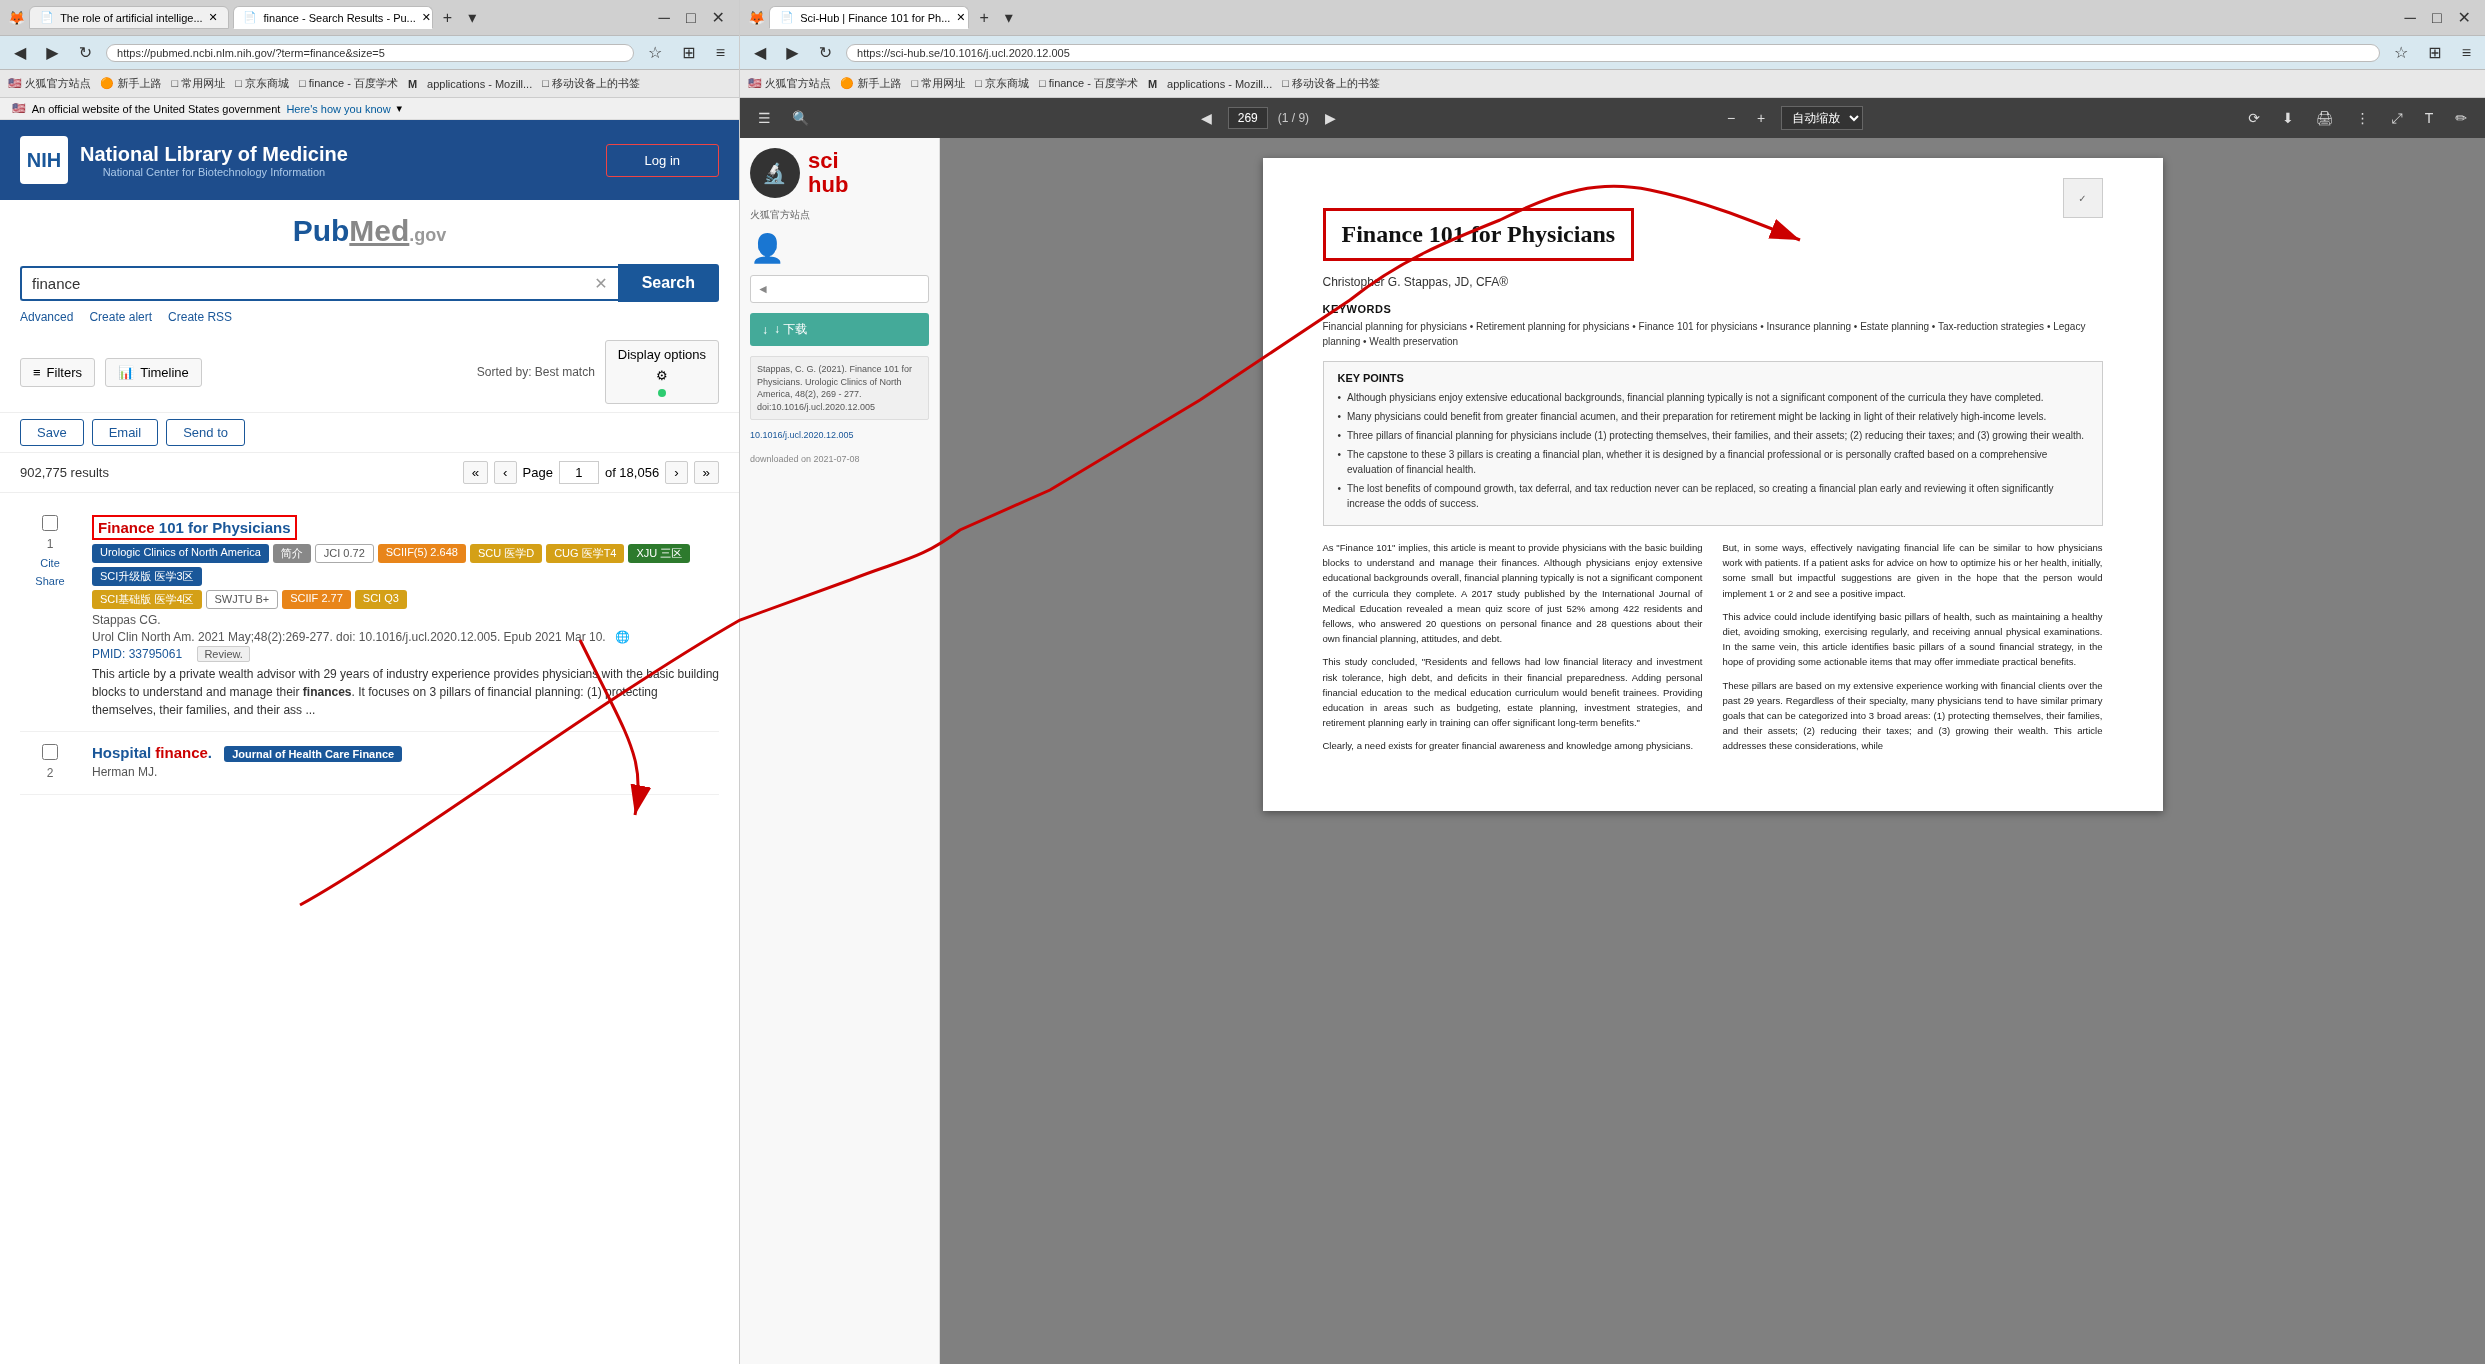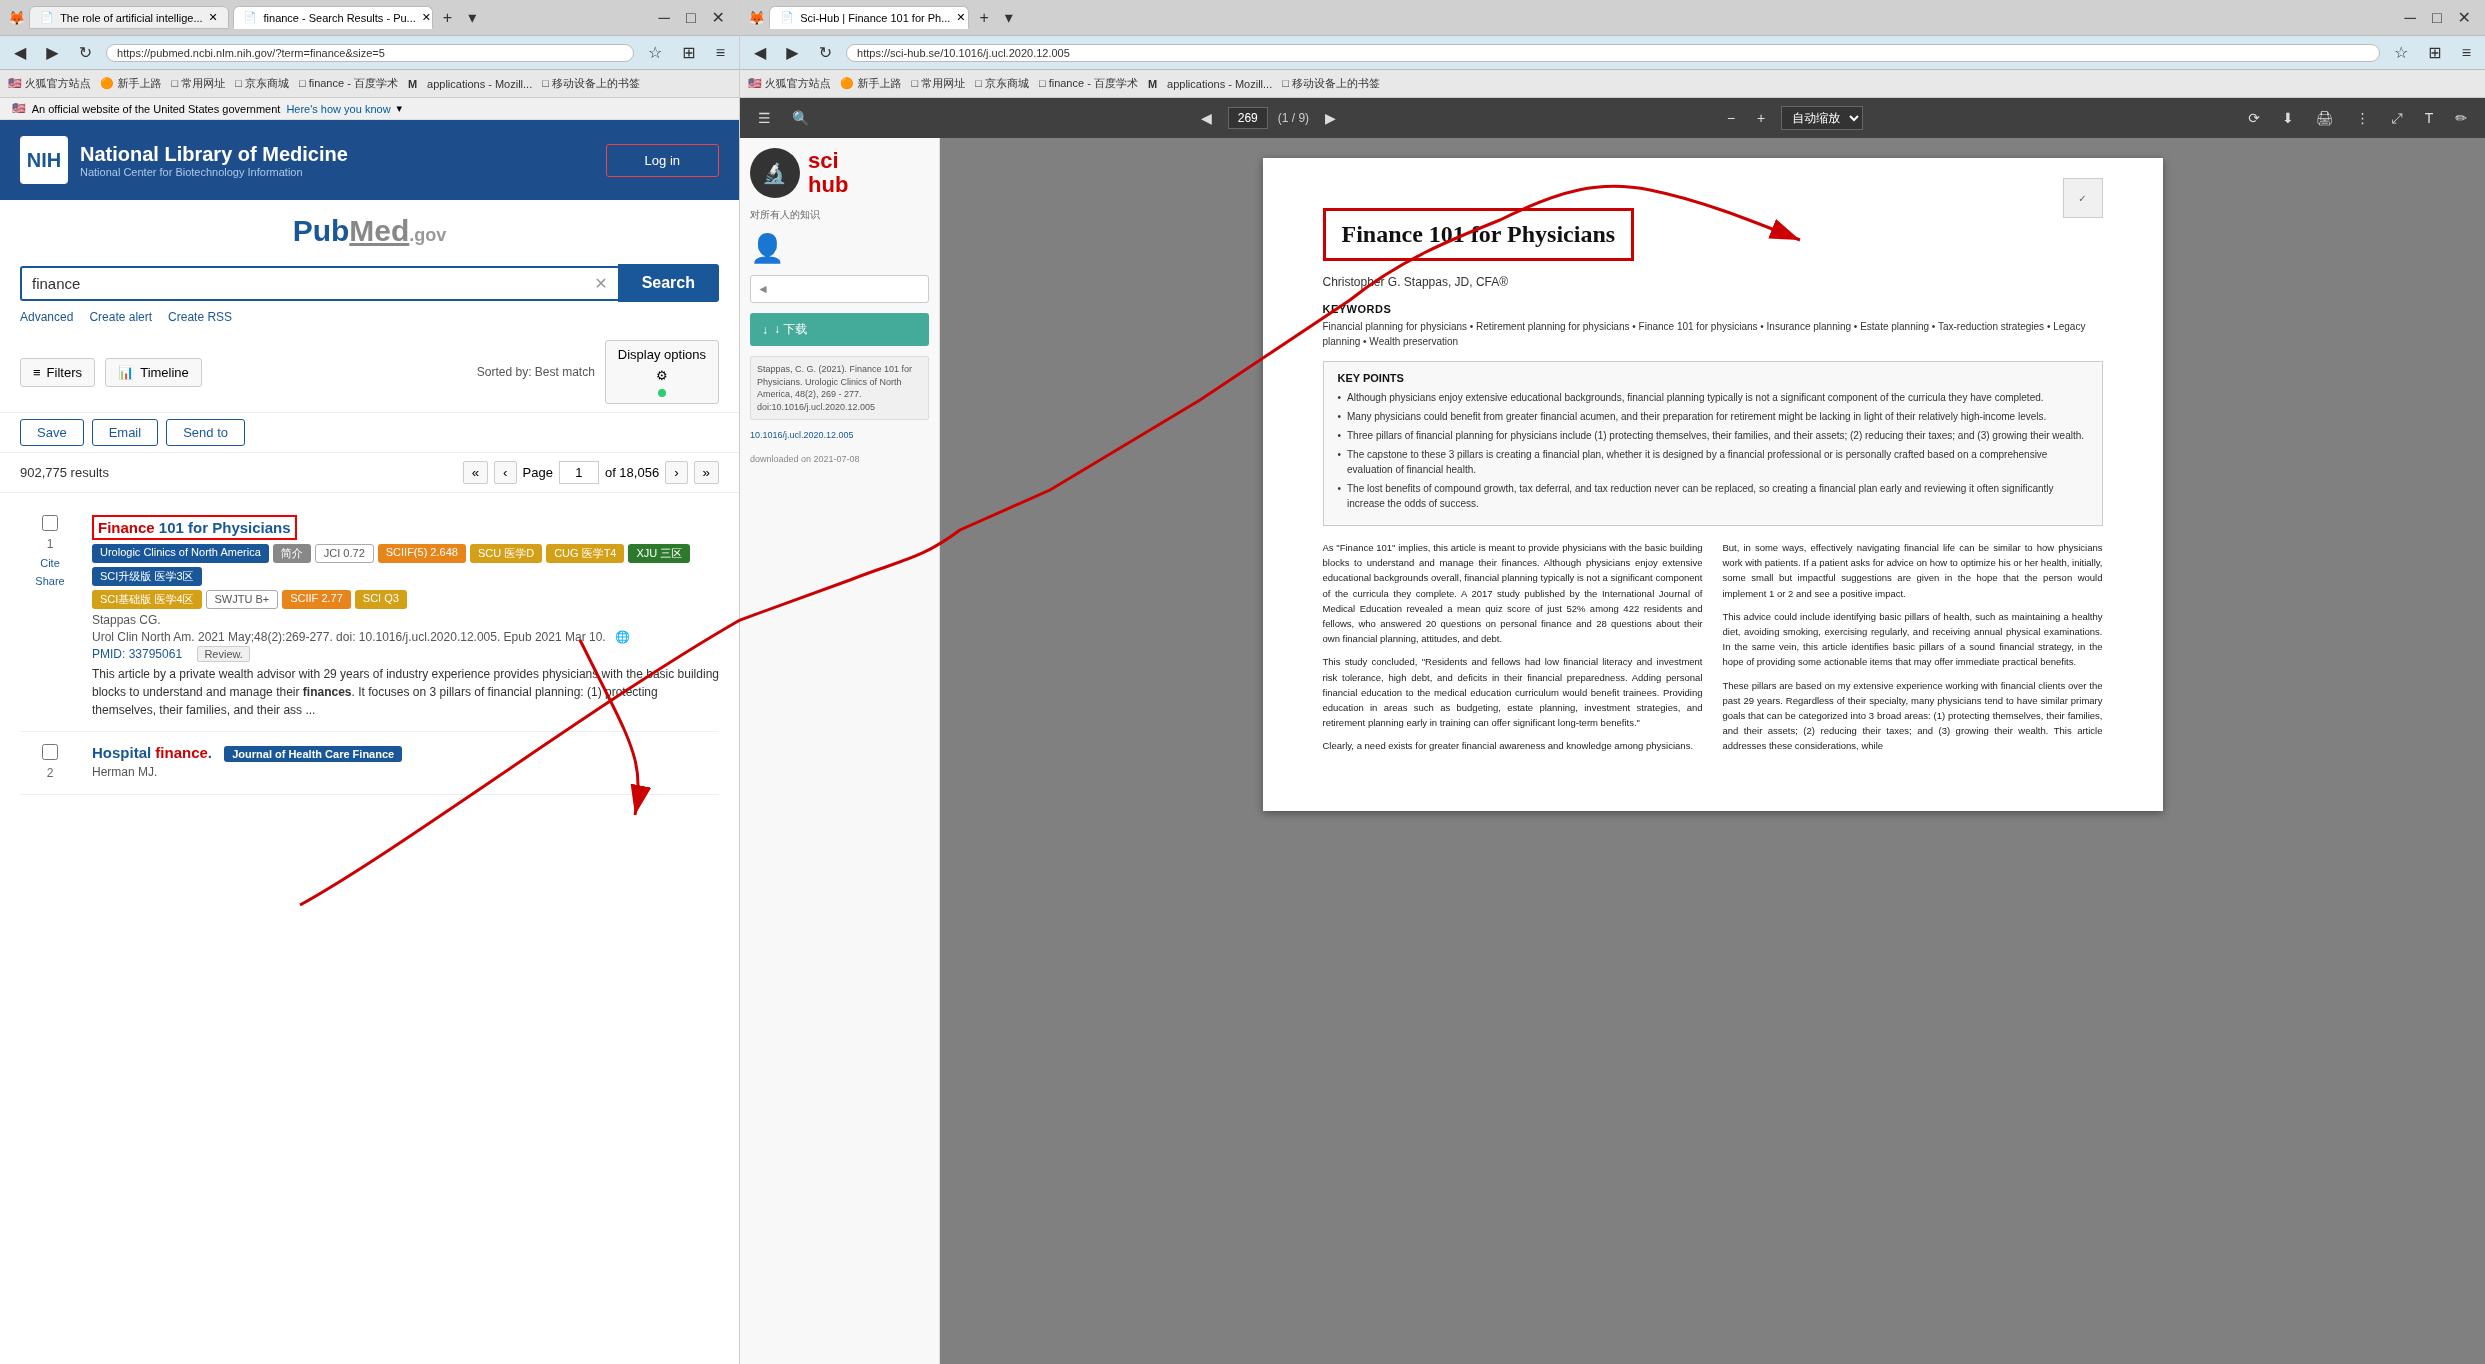--- a/index.html
+++ b/index.html
@@ -103,20 +103,21 @@
       justify-content: space-between;
       min-height: 80px;
     }
     .nih-logo-area {
       display: flex;
       align-items: center;
       gap: 12px;
     }
     .nih-logo-text {
       color: #fff;
+      text-align: center;
     }
     .nih-logo-text .nih-title {
       font-size: 20px;
       font-weight: bold;
       color: #fff;
     }
     .nih-logo-text .nih-subtitle {
       font-size: 11px;
       color: #aac8e8;
     }
@@ -911,21 +912,21 @@
       <div class="sh-sidebar">
         <div class="sh-logo-area">
           <div class="sh-logo-icon">🔬</div>
           <div>
             <div class="sh-logo-text">
               <span>sci</span><br>
               <span>hub</span>
             </div>
           </div>
         </div>
-        <div class="sh-tagline">对所有人的知识</div>
+        <div class="sh-tagline">火狐官方站点</div>
         <div style="display:flex; align-items:center; gap:6px;">
           <span class="sh-avatar">👤</span>
         </div>
         <button class="sh-arrow-btn">
           <span>◄</span>
         </button>
         <button class="sh-download-btn">
           <span>↓</span>
           <span>↓ 下载</span>
         </button>

